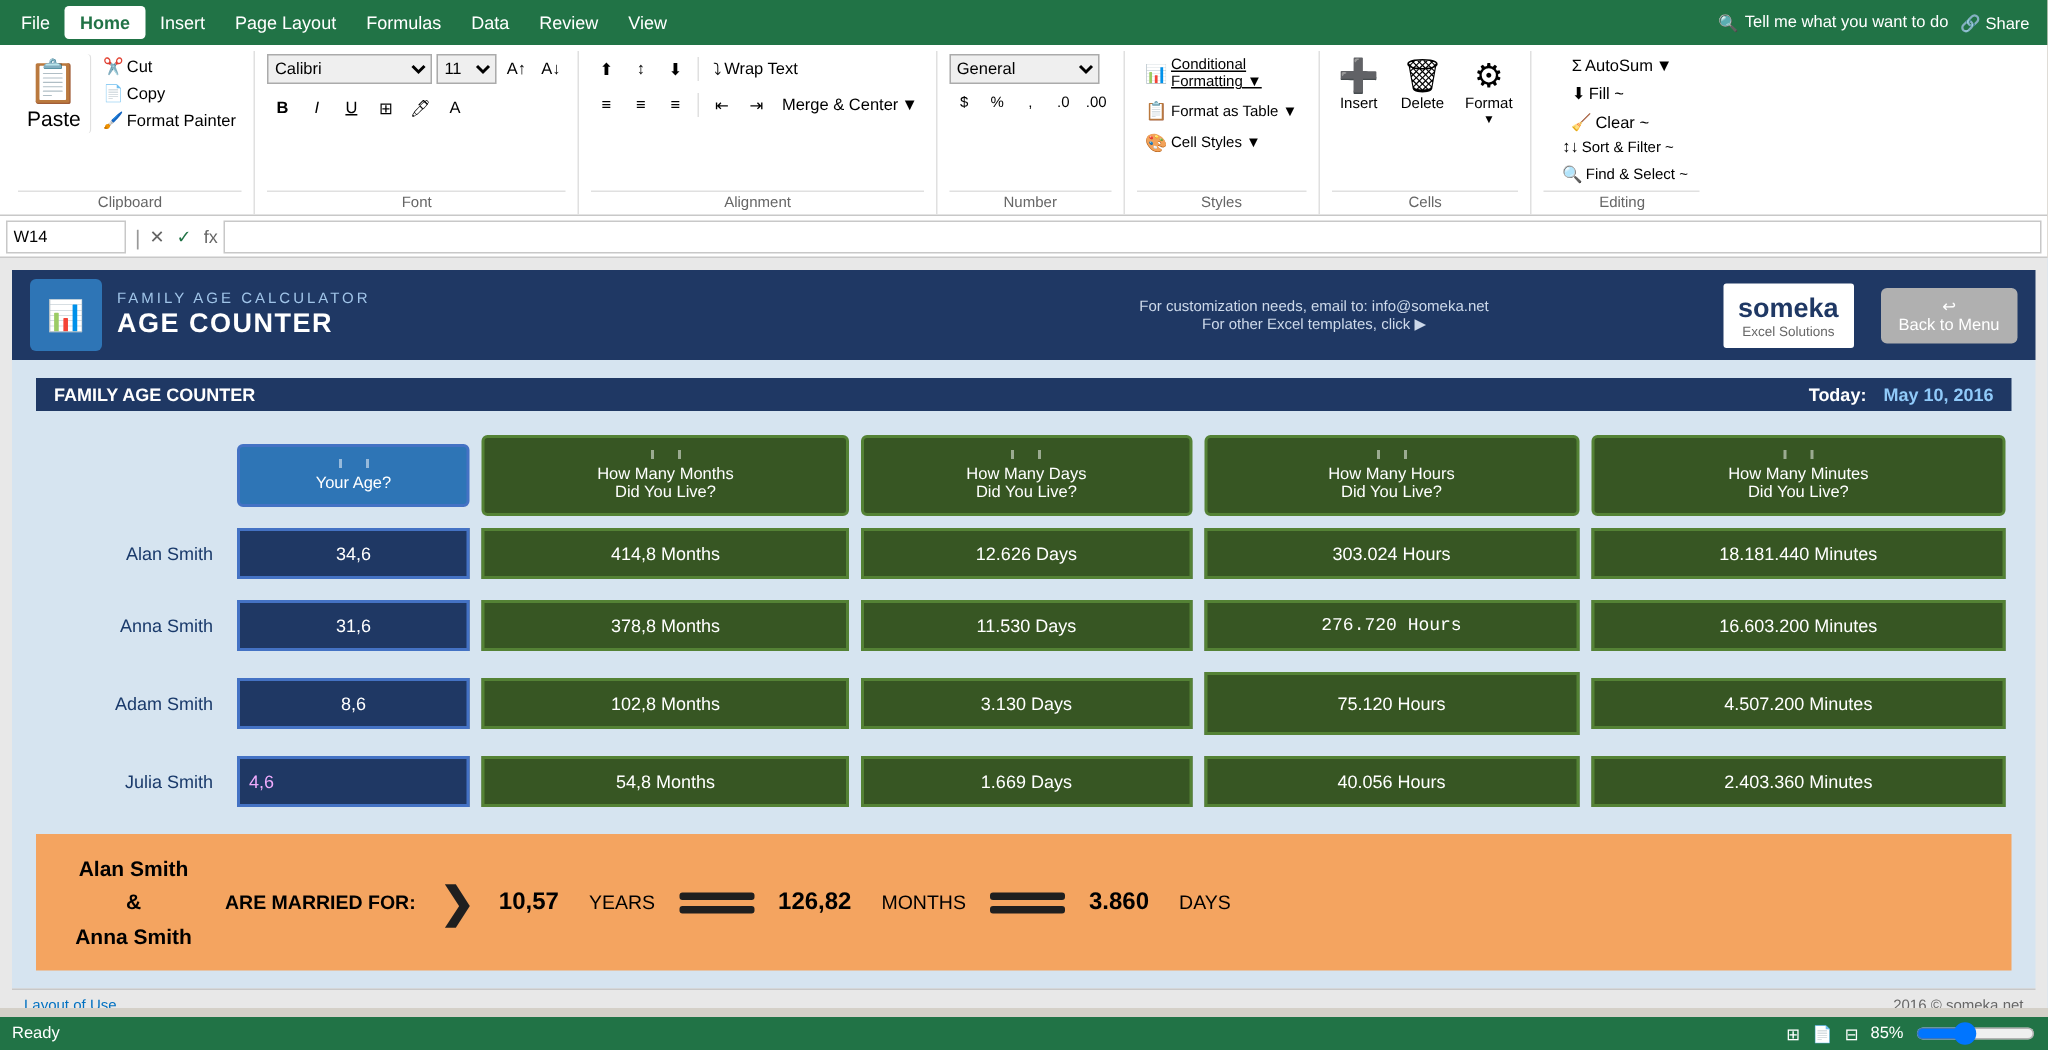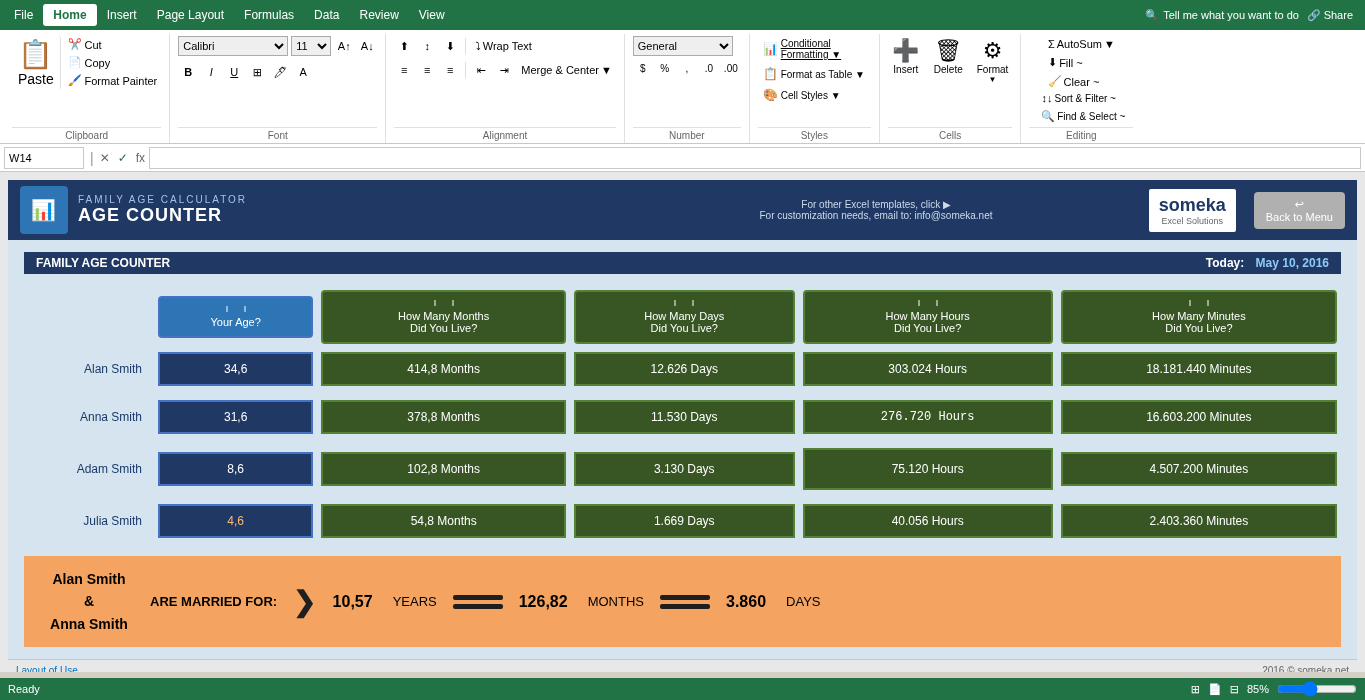--- a/index.html
+++ b/index.html
@@ -510,22 +510,22 @@
 
   <div class="app-header">
     <div class="app-logo">
       <span>📊</span>
     </div>
     <div class="app-titles">
       <div class="app-subtitle">FAMILY AGE CALCULATOR</div>
       <div class="app-title">AGE COUNTER</div>
     </div>
     <div class="app-promo">
+      <div>For customization needs, email to: info@someka.net</div>
       <div>For other Excel templates, click ▶</div>
-      <div>For customization needs, email to: info@someka.net</div>
     </div>
     <div style="background:white;padding:6px 10px;border-radius:2px;text-align:center;">
       <div style="font-size:18px;font-weight:bold;color:#1f3864;">someka</div>
       <div style="font-size:9px;color:#666;">Excel Solutions</div>
     </div>
     <div class="back-btn">
       <span>↩</span>
       <span>Back to Menu</span>
     </div>
   </div>
@@ -636,21 +636,21 @@
     <td style="padding:4px;">
       <div style="background:#375623;color:white;text-align:center;padding:8px 6px;font-size:12px;border:2px solid #548235;">4.507.200 Minutes</div>
     </td>
   </tr>
           <tr>
             <td colspan="6" style="height:6px;background:#d6e4f0;"></td>
           </tr>
           <tr>
     <td class="data-row-name">Julia Smith</td>
     <td style="padding:4px;">
-      <div style="background:#1f3864;color:#fdba74;text-align:center;padding:8px 6px;font-size:12px;border:2px solid #4472c4;">4,6</div>
+      <div style="background:#1f3864;color:#f0abfc;padding:8px 6px;font-size:12px;border:2px solid #4472c4;">4,6</div>
     </td>
     <td style="padding:4px;">
       <div style="background:#375623;color:white;text-align:center;padding:8px 6px;font-size:12px;border:2px solid #548235;">54,8 Months</div>
     </td>
     <td style="padding:4px;">
       <div style="background:#375623;color:white;text-align:center;padding:8px 6px;font-size:12px;border:2px solid #548235;">1.669 Days</div>
     </td>
     <td style="padding:4px;">
       <div style="background:#375623;color:white;text-align:center;padding:8px 6px;font-size:12px;border:2px solid #548235;">40.056 Hours</div>
     </td>

